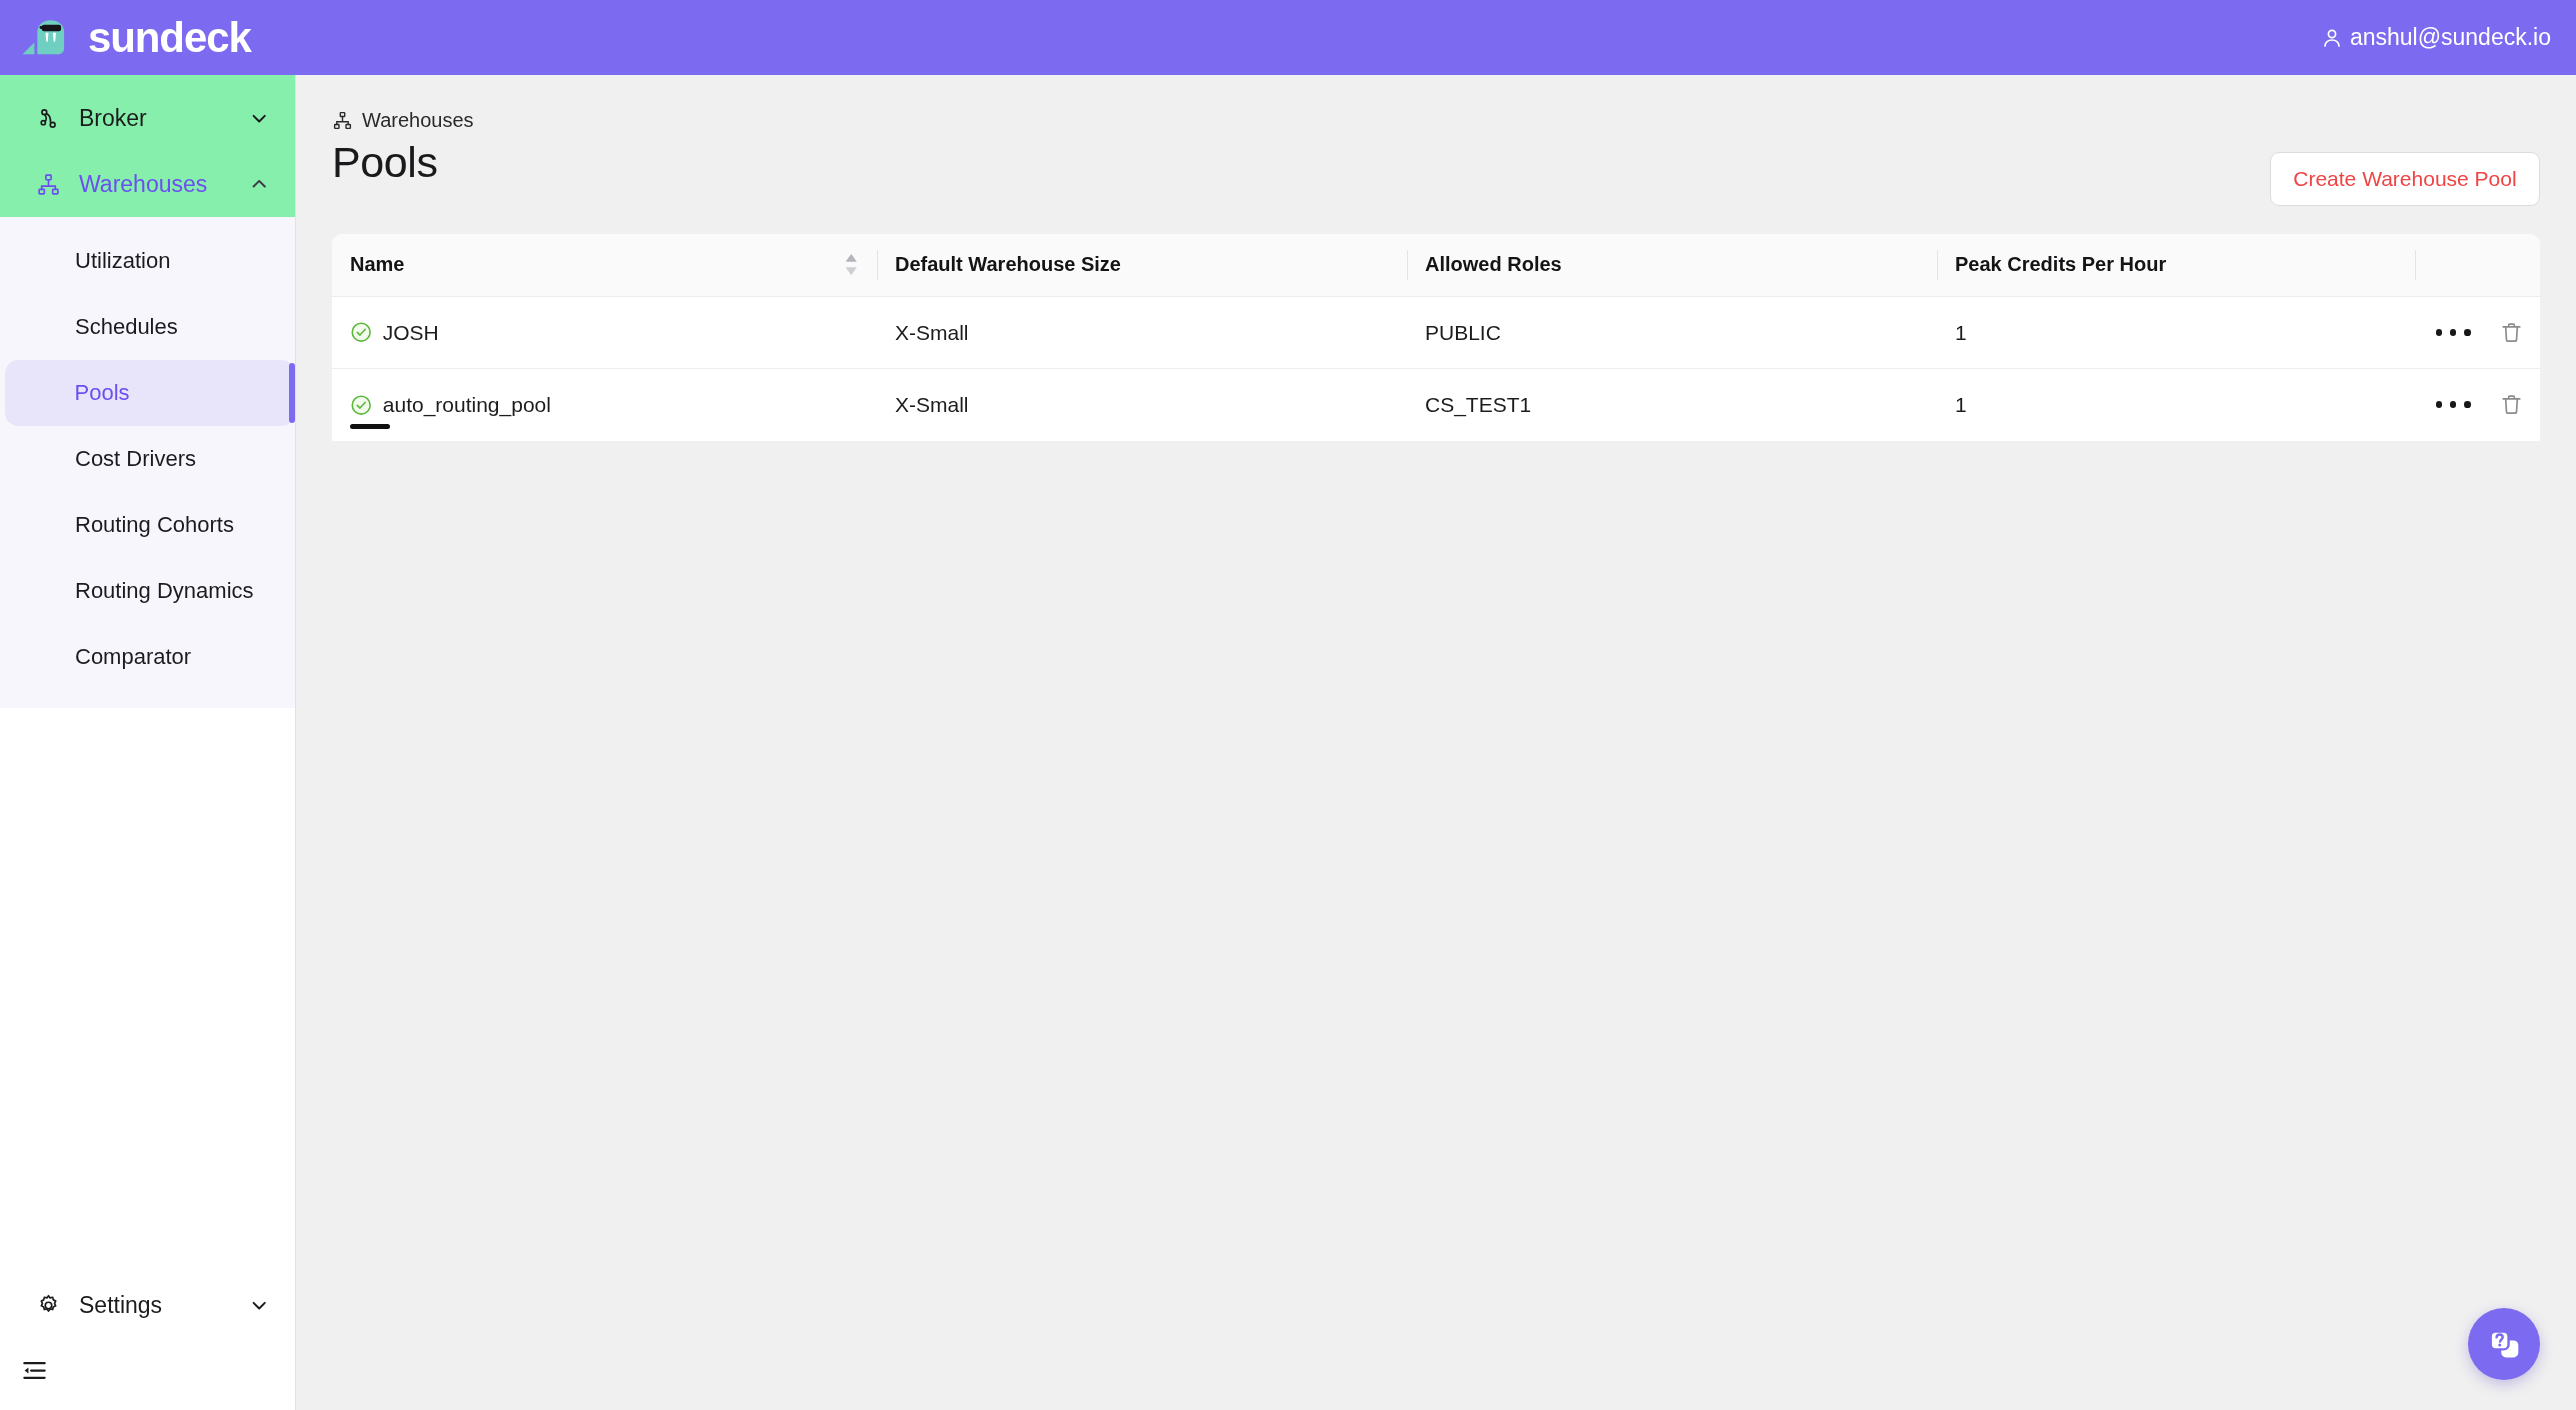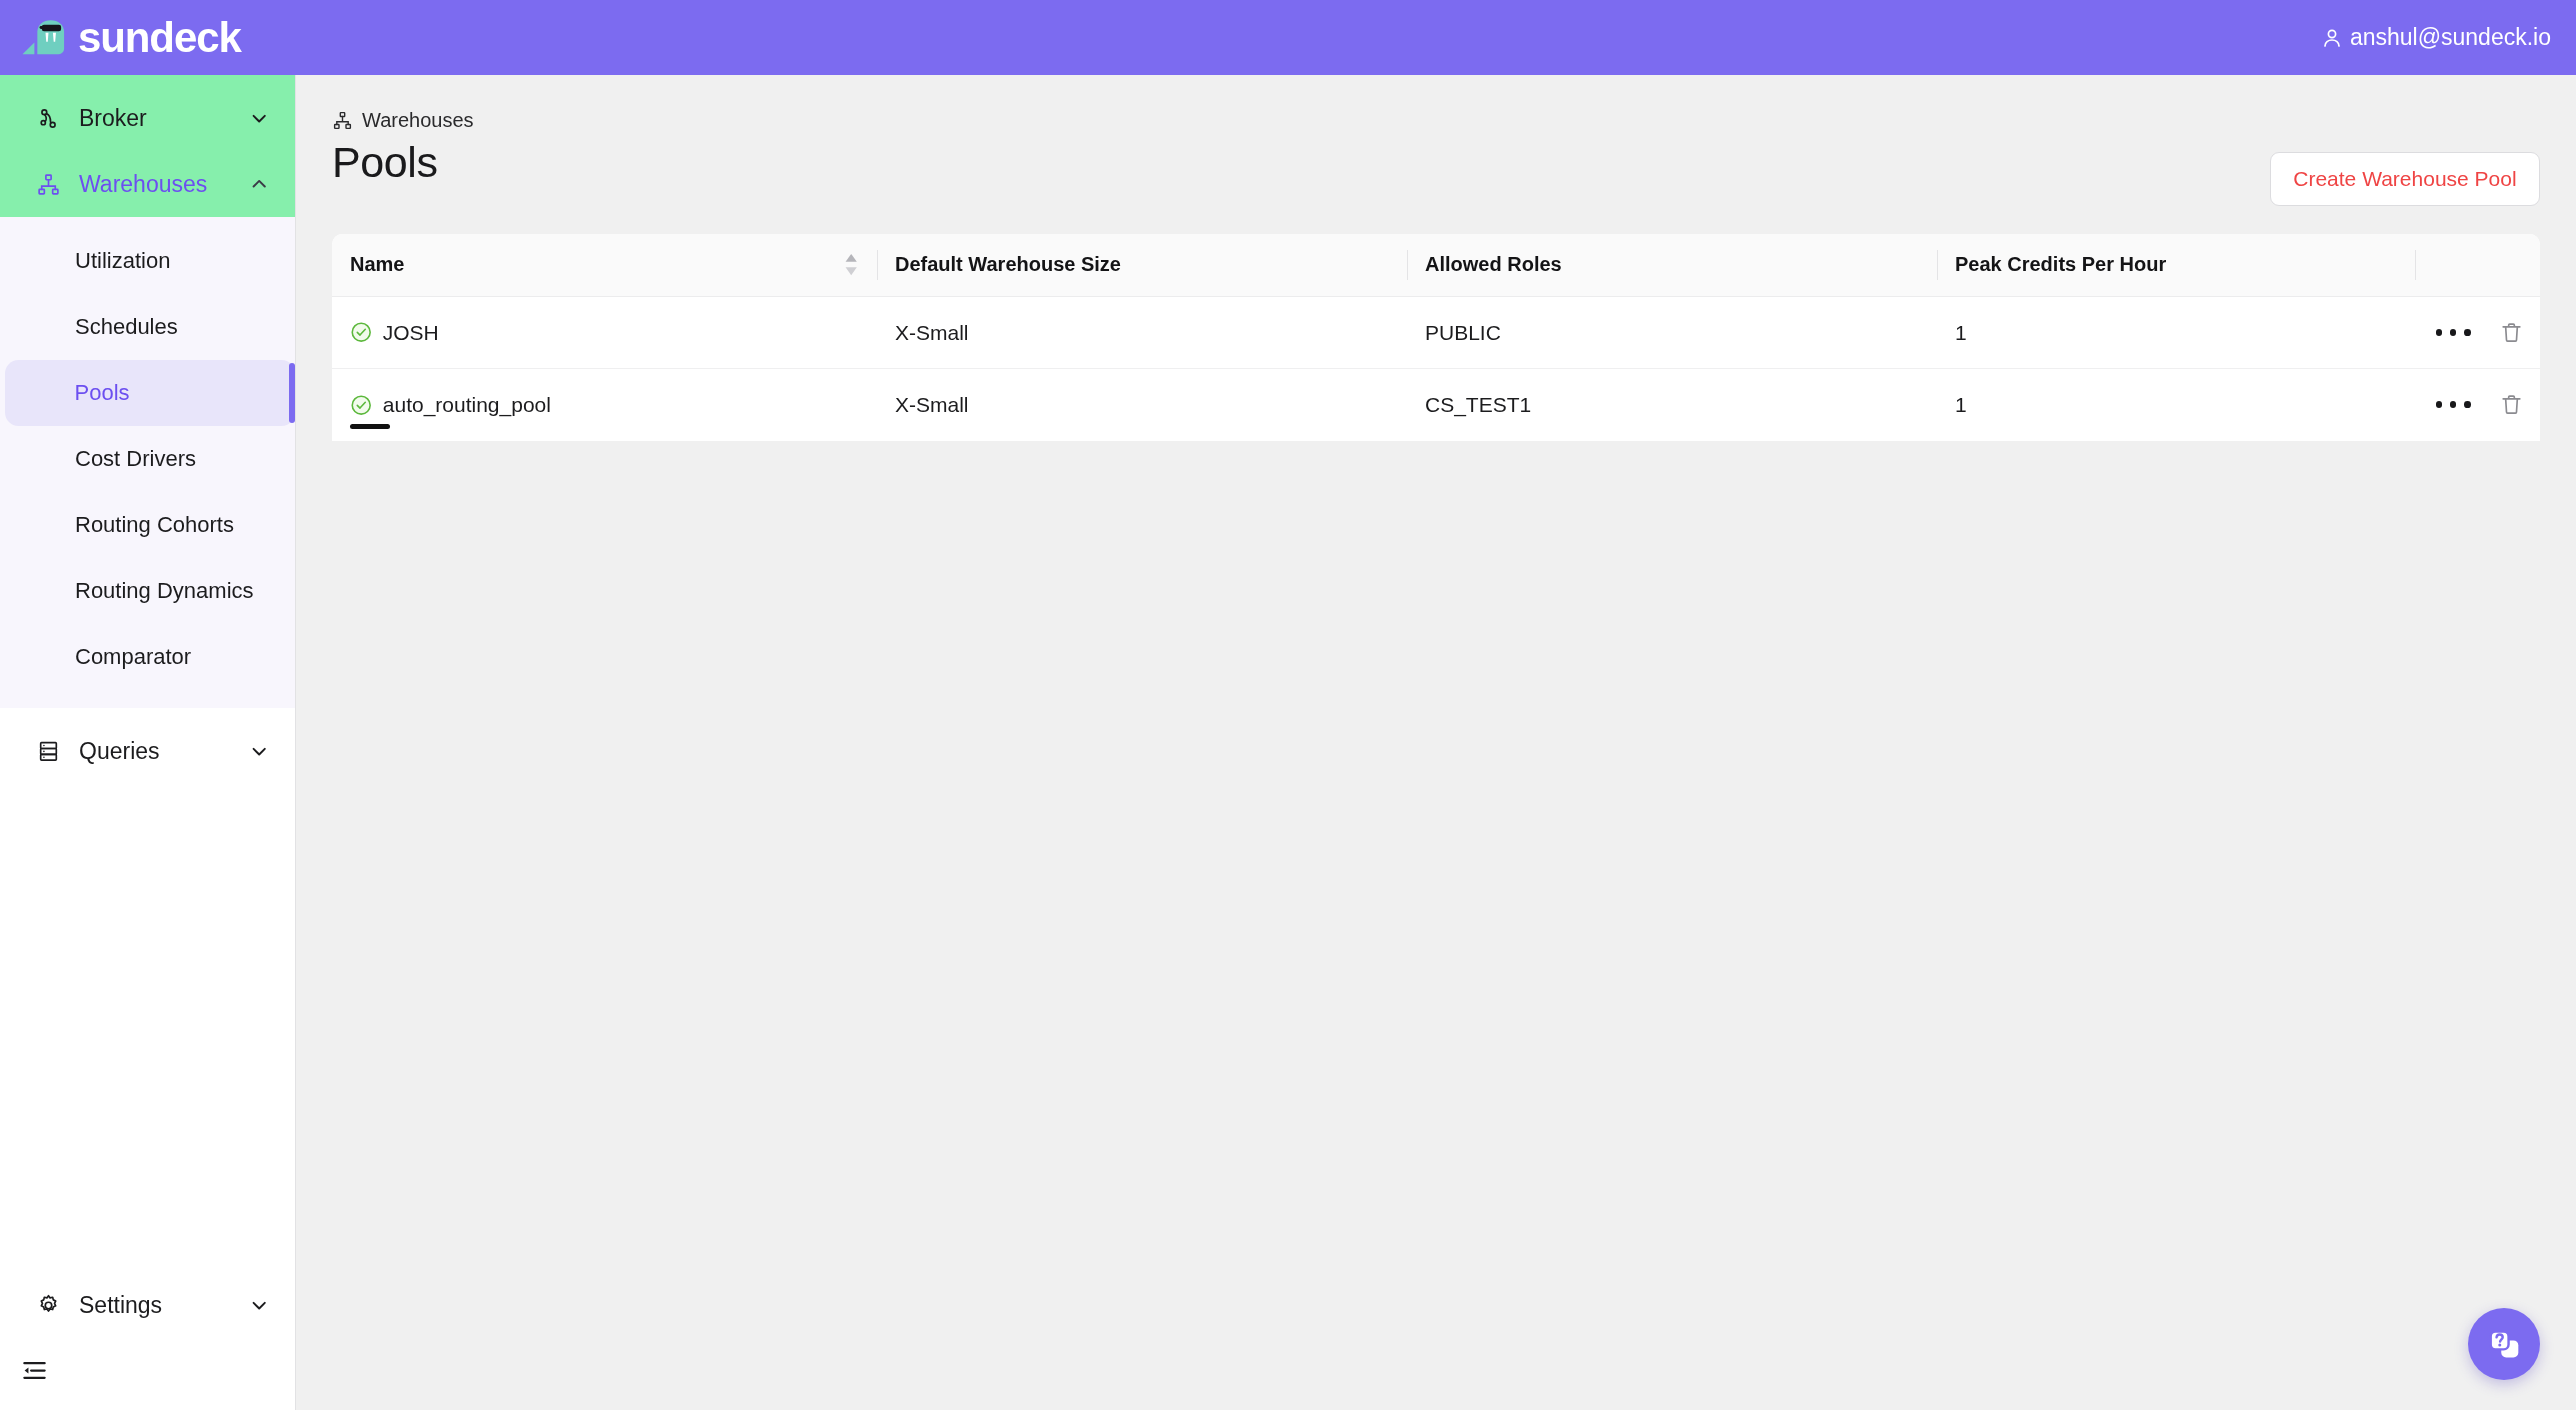--- a/index.html
+++ b/index.html
@@ -14,21 +14,21 @@
   
   .topbar {
     height: 75px;
     background: #7c6bf0;
     display: flex;
     align-items: center;
     justify-content: space-between;
     padding: 0 25px 0 21px;
     flex: 0 0 75px;
   }
-  .brand { display: flex; align-items: center; gap: 5px; }
+  .brand { display: flex; align-items: center; gap: 15px; }
   .brand-mark { width: 52px; height: 42px; display: block; }
   .brand-name {
     color: #ffffff;
     font-size: 42px;
     font-weight: 700;
     letter-spacing: -1.1px;
     line-height: 1;
   }
   .user-chip { display: flex; align-items: center; gap: 6px; }
   .user-chip svg { width: 24px; height: 24px; display: block; }
@@ -287,40 +287,20 @@
     <div class="submenu">
       <div class="sub-row">Utilization</div>
       <div class="sub-row">Schedules</div>
       <div class="sub-row active">Pools</div>
       <div class="sub-row">Cost Drivers</div>
       <div class="sub-row">Routing Cohorts</div>
       <div class="sub-row">Routing Dynamics</div>
       <div class="sub-row">Comparator</div>
     </div>
 
-    <div class="nav-group-mid">
-      <div class="nav-row">
-        <span>
-          <svg class="nav-ico" viewBox="0 0 24 24" fill="none" stroke="#1c1c1e" stroke-width="1.6" aria-hidden="true">
-            <rect x="4.5" y="3.5" width="15" height="5.6" rx="0.8"></rect>
-            <rect x="4.5" y="9.1" width="15" height="5.6" rx="0.8"></rect>
-            <rect x="4.5" y="14.7" width="15" height="5.6" rx="0.8"></rect>
-            <circle cx="7.6" cy="6.3" r="0.75" fill="#1c1c1e" stroke="none"></circle>
-            <circle cx="7.6" cy="11.9" r="0.75" fill="#1c1c1e" stroke="none"></circle>
-            <circle cx="7.6" cy="17.5" r="0.75" fill="#1c1c1e" stroke="none"></circle>
-          </svg>
-        </span>
-        <span class="nav-label">Queries</span>
-        <span>
-          <svg class="chev" viewBox="0 0 24 24" fill="none" stroke="#1c1c1e" stroke-width="2.1" aria-hidden="true">
-            <path d="M6 9.5 L12 15.5 L18 9.5" stroke-linecap="round" stroke-linejoin="round"></path>
-          </svg>
-        </span>
-      </div>
-    </div>
 
     <div class="sidebar-spacer"></div>
 
     <div class="nav-group-bottom">
       <div class="nav-row">
         <span>
           <svg class="nav-ico" viewBox="0 0 24 24" fill="none" stroke="#1c1c1e" stroke-width="1.6" aria-hidden="true">
             <circle cx="12" cy="12" r="3.1"></circle>
             <path d="M12 2.6l1.5 2.1 2.5-.6.6 2.5 2.3 1.1-1.1 2.3 1.1 2.3-2.3 1.1-.6 2.5-2.5-.6L12 17.4l-1.5-2.1-2.5.6-.6-2.5-2.3-1.1 1.1-2.3L5.1 7.7l2.3-1.1.6-2.5 2.5.6z" stroke-linejoin="round"></path>
           </svg>

